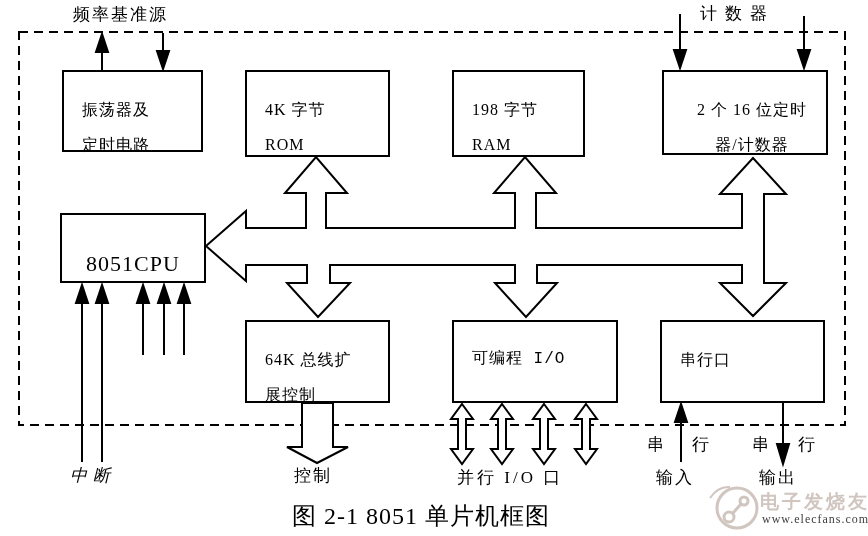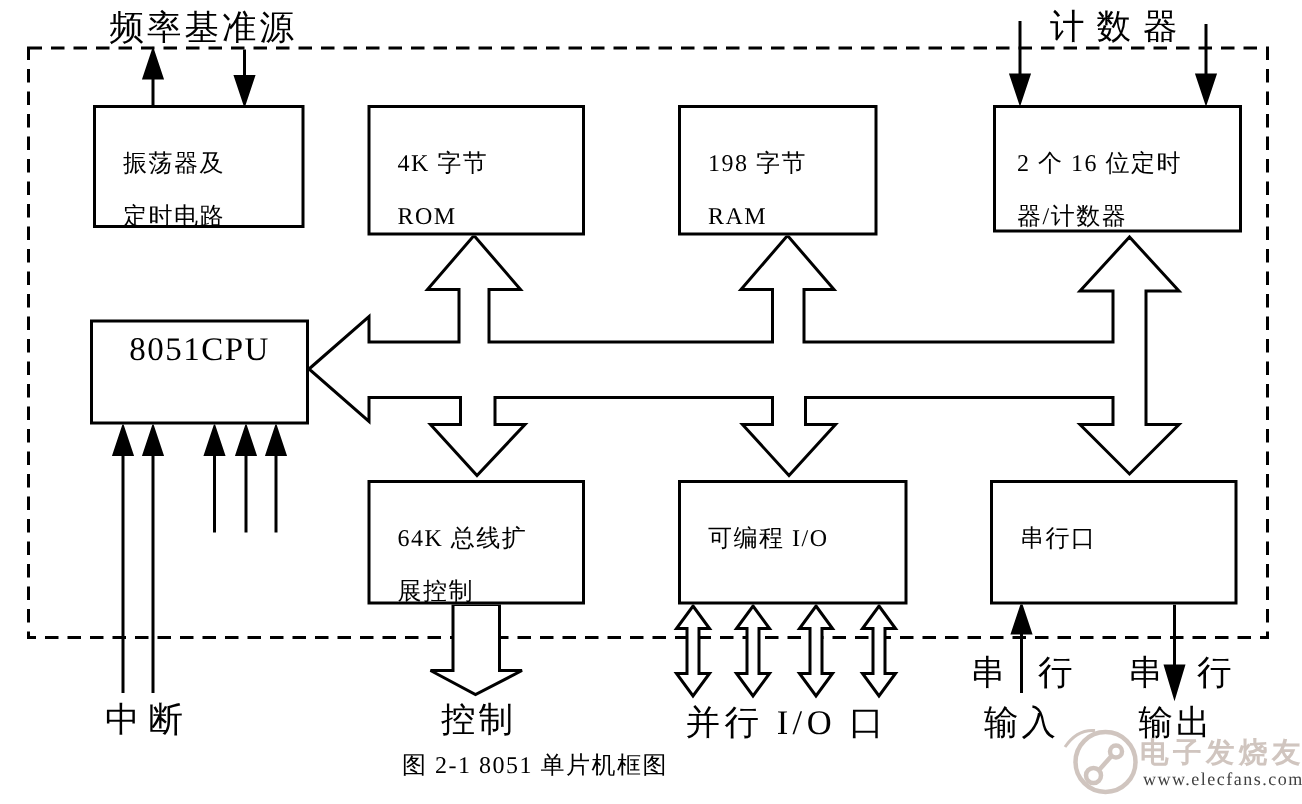--- a/index.html
+++ b/index.html
@@ -6,25 +6,25 @@
   #stage{
     position:relative;width:868px;height:536px;background:#fff;overflow:hidden;
     font-family:"Liberation Serif","DejaVu Serif",serif;color:#000;
   }
   #stage svg{position:absolute;left:0;top:0;}
   .box{
     position:absolute;background:#fff;border:2px solid #000;box-sizing:border-box;
     font-size:16px;line-height:35px;padding:20px 0 0 18px;z-index:2;
   }
   .box .bl{white-space:nowrap;letter-spacing:1px;}
-  .cpu{font-size:22px;display:flex;align-items:flex-start;justify-content:center;padding:0;}
+  .cpu{font-size:22px;display:flex;align-items:flex-end;justify-content:center;padding:0;}
   .lbl{
-    position:absolute;font-size:23px;white-space:nowrap;z-index:3;letter-spacing:2px;
+    position:absolute;font-size:17px;white-space:nowrap;z-index:3;letter-spacing:2px;
   }
-  .caption{font-size:16px;letter-spacing:1px;}
+  .caption{font-size:24px;letter-spacing:1px;margin-left:24px;}
   .wm{position:absolute;z-index:1;}
   .wm-name{position:absolute;font-size:19px;font-weight:bold;letter-spacing:3px;white-space:nowrap;}
   .wm-url{position:absolute;font-size:12px;letter-spacing:1px;white-space:nowrap;}
 </style>
 </head>
 <body>
 
 <div id="stage">
 
   <svg width="868" height="536" viewBox="0 0 868 536">
@@ -108,45 +108,45 @@
   <div class="box" style="left:245px;top:70px;width:145px;height:87px;">
     <div class="bl">4K 字节</div>
     <div class="bl">ROM</div>
   </div>
 
   <div class="box" style="left:452px;top:70px;width:133px;height:87px;">
     <div class="bl">198 字节</div>
     <div class="bl">RAM</div>
   </div>
 
-  <div class="box" style="left:662px;top:70px;width:166px;height:85px;padding-left:14px;">
+  <div class="box" style="left:662px;top:70px;width:166px;height:85px;padding-left:14px;text-align:center;">
     <div class="bl">2 个 16 位定时</div>
     <div class="bl">器/计数器</div>
   </div>
 
   <div class="box cpu" style="left:60px;top:213px;width:146px;height:70px;">
     <div class="bl">8051CPU</div>
   </div>
 
   <div class="box" style="left:245px;top:320px;width:145px;height:83px;">
     <div class="bl">64K 总线扩</div>
     <div class="bl">展控制</div>
   </div>
 
-  <div class="box" style="left:452px;top:320px;width:153px;height:83px;">
+  <div class="box" style="left:452px;top:320px;width:166px;height:83px;font-family:Liberation Mono, monospace;">
     <div class="bl">可编程 I/O</div>
   </div>
 
   <div class="box" style="left:660px;top:320px;width:165px;height:83px;">
     <div class="bl">串行口</div>
   </div>
 
   <div class="lbl" style="left:73px;top:3px;">频率基准源</div>
   <div class="lbl" style="left:700px;top:2px;letter-spacing:8px;text-align:center;">计数器</div>
-  <div class="lbl" style="left:70px;top:464px;letter-spacing:6px;">中断</div>
+  <div class="lbl" style="left:70px;top:464px;letter-spacing:6px;font-style:italic;">中断</div>
   <div class="lbl" style="left:294px;top:464px;">控制</div>
   <div class="lbl" style="left:457px;top:466px;letter-spacing:3px;">并行 I/O 口</div>
 
   <div class="lbl" style="left:647px;top:433px;">串</div>
   <div class="lbl" style="left:692px;top:433px;">行</div>
   <div class="lbl" style="left:656px;top:466px;">输入</div>
 
   <div class="lbl" style="left:752px;top:433px;">串</div>
   <div class="lbl" style="left:798px;top:433px;">行</div>
   <div class="lbl" style="left:759px;top:466px;">输出</div>

